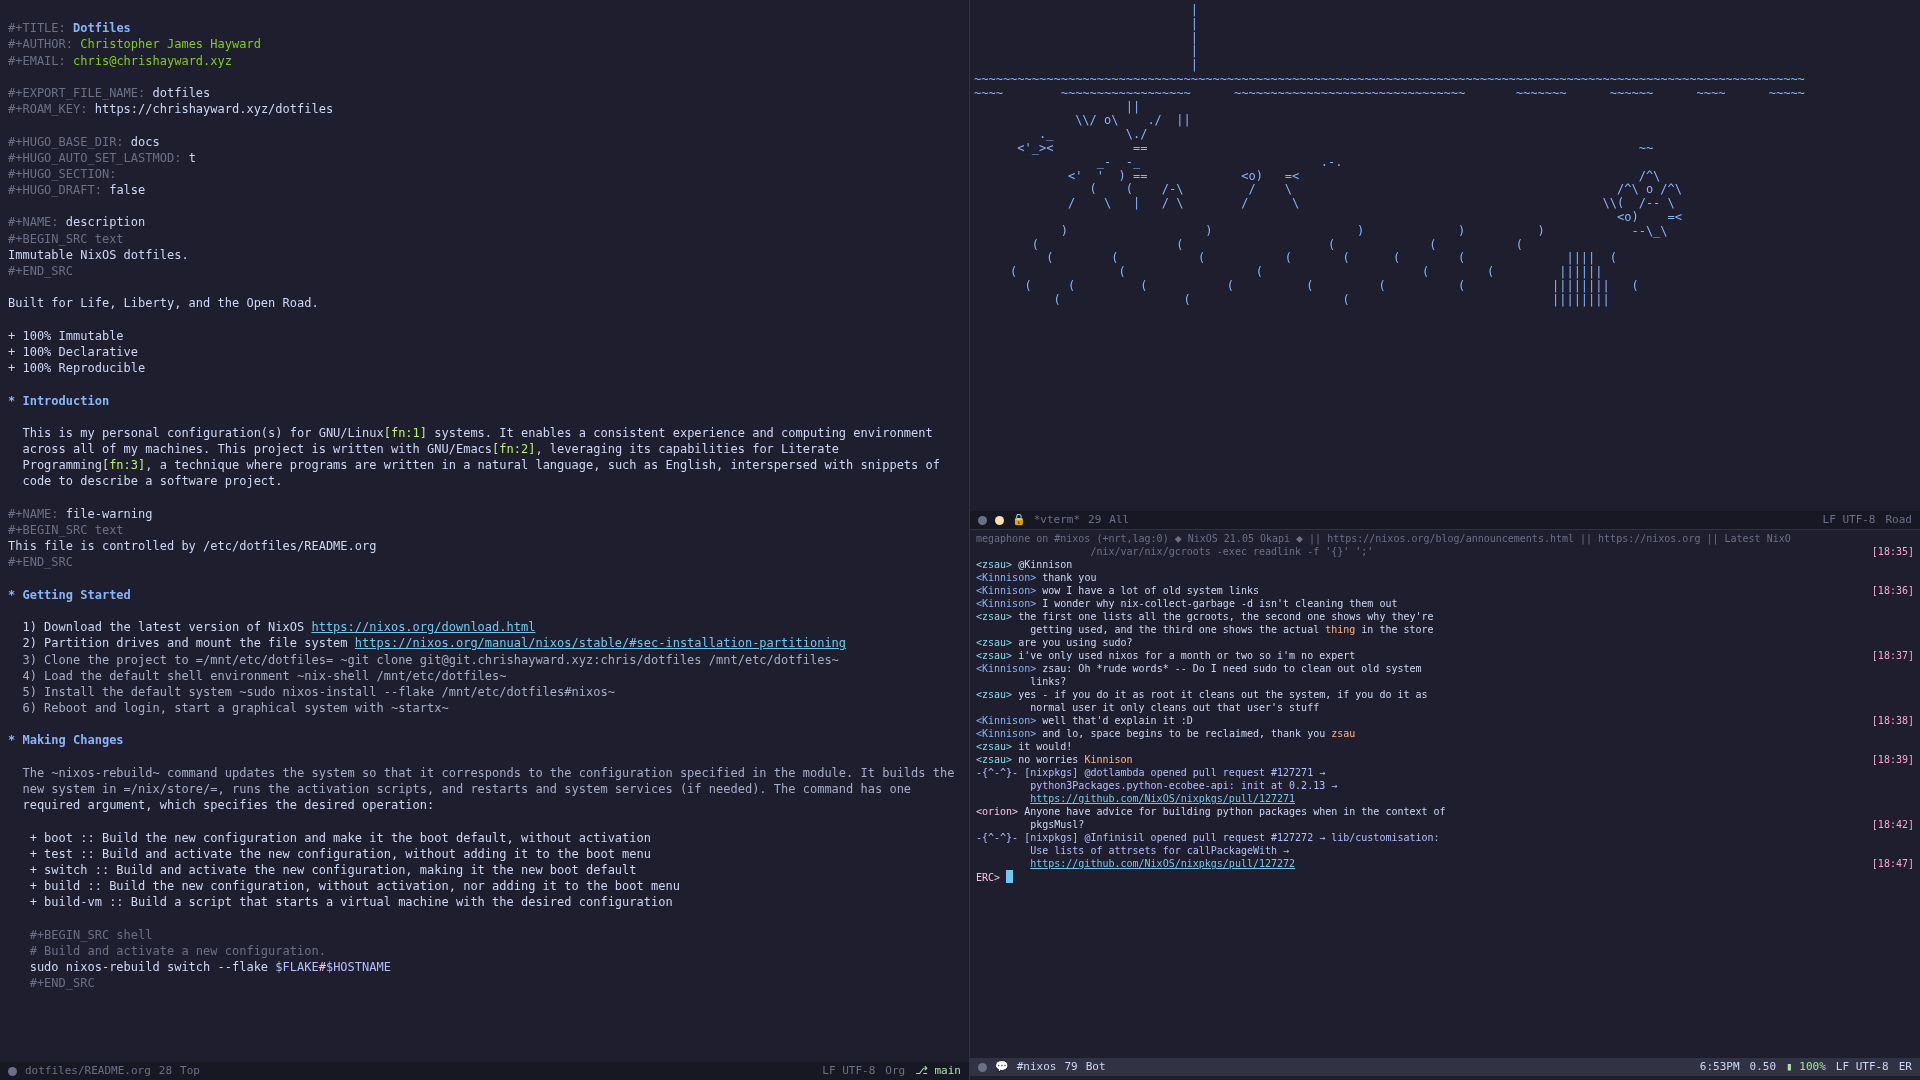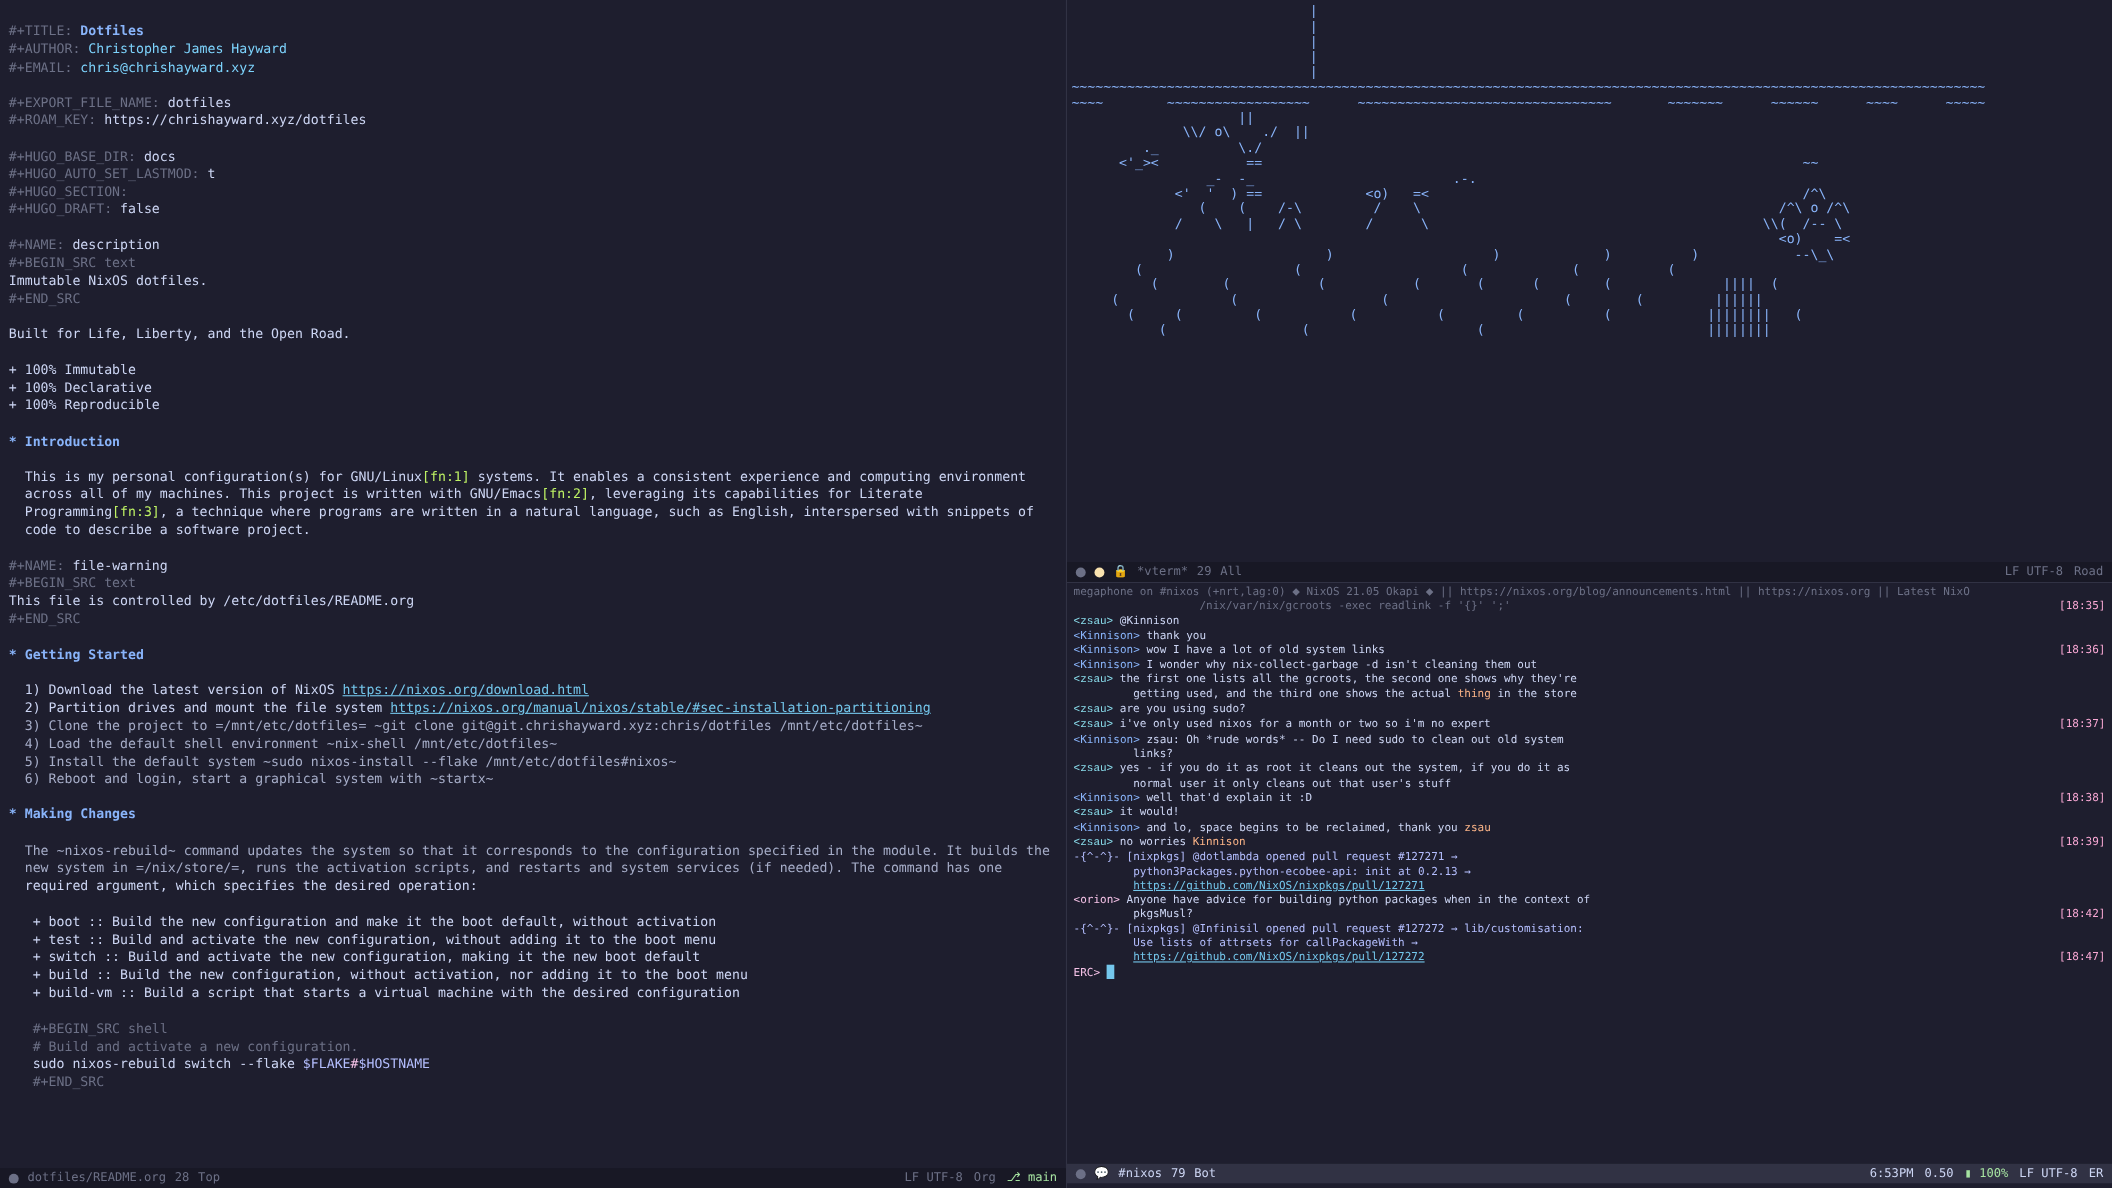--- a/index.html
+++ b/index.html
@@ -31,39 +31,39 @@
 }
 .ml-active { background:#313244; color:#cdd6f4; }
 .ml-inactive { background:#181825; color:#6c7086; }
 .ml-right { margin-left:auto; display:flex; gap:10px; }
 .ml-item { display:inline-block; }
 
 
 .kw-prop   { color:#6c7086; }
 .val-prop  { color:#cdd6f4; }
 .title     { color:#89b4fa; font-weight:bold; }
-.metaval   { color:#7dd3fc; }
+.metaval   { color:#84cc16; }
 .src-begin { color:#6c7086; }
 .heading   { color:#89b4fa; font-weight:bold; }
 .link      { color:#74c7ec; text-decoration:underline; }
 .fn        { color:#bef264; }
 .code-inline { color:#a6adc8; }
 .cmd-kw   { color:#f5c2e7; }
 .const    { color:#b4befe; }
 .comment  { color:#6c7086; }
 .tilde    { color:#a6adc8; }
 
 
 .art { white-space:pre; color:#89b4fa; font-size:12px; line-height:1.15; padding:4px 0 0 4px; }
 
 
 .irc { padding:2px 6px 20px 6px; font-size:10px; line-height:1.3; }
 .irc-line { white-space:pre-wrap; }
 .nick-b { color:#89b4fa; }
-.nick-c { color:#89dceb;font-family:Liberation Mono, monospace; }
+.nick-c { color:#89dceb; }
 .nick-p { color:#f5c2e7; }
 .time   { color:#f9a8d4; float:right; padding-left:20px; }
 .text-hi{ color:#fab387; }
 .bot-ln { color:#b4befe; }
 .srv    { color:#6c7086; }
 .erc-prompt { color:#f5c2e7; }
 .cursor { background:#74c7ec; display:inline-block; width:7px; height:13px; vertical-align:text-bottom; }
 
 .circle { display:inline-block; width:9px; height:9px; border-radius:50%; background:#6c7086; vertical-align:middle; }
 .circle.mod { background:#f9e2af; }
@@ -201,22 +201,22 @@
         <div class="irc-line"><span class="nick-b">&lt;Kinnison&gt;</span><span> I wonder why nix-collect-garbage -d isn't cleaning them out</span></div>
         <div class="irc-line"><span class="nick-c">&lt;zsau&gt;</span><span> the first one lists all the gcroots, the second one shows why they're</span></div>
         <div class="irc-line"><span>         getting used, and the third one shows the actual </span><span class="text-hi">thing</span><span> in the store</span></div>
         <div class="irc-line"><span class="nick-c">&lt;zsau&gt;</span><span> are you using sudo?</span></div>
         <div class="irc-line"><span class="time">[18:37]</span><span class="nick-c">&lt;zsau&gt;</span><span> i've only used nixos for a month or two so i'm no expert</span></div>
         <div class="irc-line"><span class="nick-b">&lt;Kinnison&gt;</span><span> zsau: Oh *rude words* -- Do I need sudo to clean out old system</span></div>
         <div class="irc-line"><span>         links?</span></div>
         <div class="irc-line"><span class="nick-c">&lt;zsau&gt;</span><span> yes - if you do it as root it cleans out the system, if you do it as</span></div>
         <div class="irc-line"><span>         normal user it only cleans out that user's stuff</span></div>
         <div class="irc-line"><span class="time">[18:38]</span><span class="nick-b">&lt;Kinnison&gt;</span><span> well that'd explain it :D</span></div>
+        <div class="irc-line"><span class="nick-b">&lt;Kinnison&gt;</span><span> and lo, space begins to be reclaimed, thank you </span><span class="text-hi">zsau</span></div>
         <div class="irc-line"><span class="nick-c">&lt;zsau&gt;</span><span> it would!</span></div>
-        <div class="irc-line"><span class="nick-b">&lt;Kinnison&gt;</span><span> and lo, space begins to be reclaimed, thank you </span><span class="text-hi">zsau</span></div>
         <div class="irc-line"><span class="time">[18:39]</span><span class="nick-c">&lt;zsau&gt;</span><span> no worries </span><span class="text-hi">Kinnison</span></div>
         <div class="irc-line"><span class="bot-ln">-{^-^}-</span><span class="bot-ln"> [nixpkgs] @dotlambda opened pull request #127271 →</span></div>
         <div class="irc-line bot-ln"><span>         python3Packages.python-ecobee-api: init at 0.2.13 →</span></div>
         <div class="irc-line">         <span class="link">https://github.com/NixOS/nixpkgs/pull/127271</span></div>
         <div class="irc-line"><span class="nick-p">&lt;orion&gt;</span><span> Anyone have advice for building python packages when in the context of</span></div>
         <div class="irc-line"><span class="time">[18:42]</span><span>         pkgsMusl?</span></div>
         <div class="irc-line"><span class="bot-ln">-{^-^}-</span><span class="bot-ln"> [nixpkgs] @Infinisil opened pull request #127272 → lib/customisation:</span></div>
         <div class="irc-line bot-ln"><span>         Use lists of attrsets for callPackageWith →</span></div>
         <div class="irc-line"><span class="time">[18:47]</span>         <span class="link">https://github.com/NixOS/nixpkgs/pull/127272</span></div>
         <div class="irc-line"><span class="erc-prompt">ERC&gt; </span><span class="cursor"></span></div>

